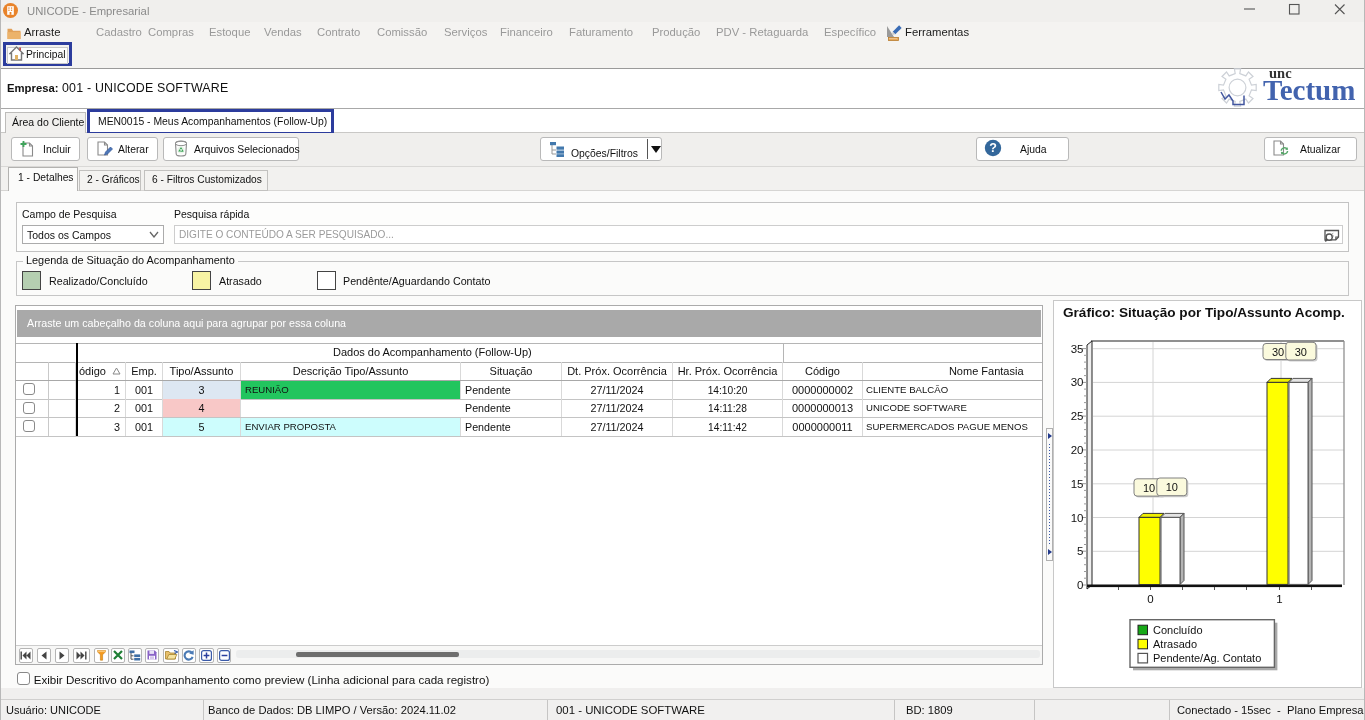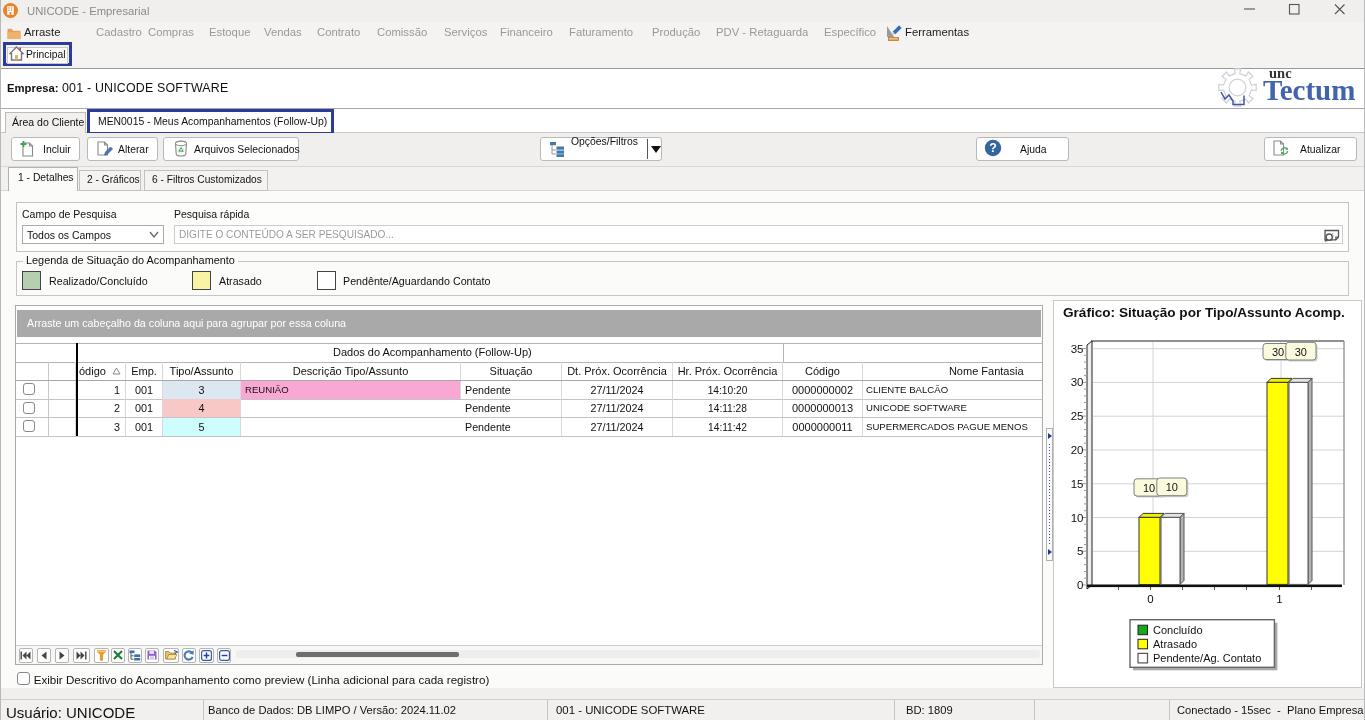--- a/index.html
+++ b/index.html
@@ -137,21 +137,21 @@
 <div class="txt" style="left:193px;top:144px;font-size:10.4px;">Arquivos Selecionados</div>
 
 <div class="abs" style="left:539px;top:137px;width:122px;height:24px;background:#fff;border:1px solid #b9b9b9;border-radius:3px;box-sizing:border-box;"></div>
 <svg class="abs" style="left:548px;top:141px" width="16" height="16" viewBox="0 0 16 16">
       <path d="M3 4 L3 13 L7 13 M3 9 L7 9" fill="none" stroke="#999" stroke-width="1"></path>
       <rect x="1" y="1" width="6" height="3.2" fill="#4379ad"></rect>
       <rect x="7.5" y="5.5" width="7.5" height="3.2" fill="#4379ad"></rect>
       <rect x="7.5" y="9.5" width="7.5" height="3.2" fill="#4379ad"></rect>
       <rect x="7.5" y="13.2" width="7.5" height="3" fill="#4379ad"></rect>
     </svg>
-<div class="txt" style="left:570px;top:136px;font-size:10.4px;">Opções/Filtros</div>
+<div class="txt" style="left:570px;top:148px;font-size:10.4px;">Opções/Filtros</div>
 <div class="abs" style="left:646px;top:139px;width:1px;height:20px;background:#555;"></div>
 <div class="abs" style="left:650px;top:146px;width:0;height:0;border-left:5px solid transparent;border-right:5px solid transparent;border-top:7px solid #111;"></div>
 
 <div class="abs" style="left:975px;top:137px;width:93px;height:24px;background:#fff;border:1px solid #b9b9b9;border-radius:3px;box-sizing:border-box;"></div>
 <svg class="abs" style="left:983px;top:139px" width="18" height="18" viewBox="0 0 18 18">
       <circle cx="9" cy="9" r="8.2" fill="#33679b"></circle>
       <text x="9" y="13.4" font-size="12.5" font-weight="bold" fill="#fff" text-anchor="middle" font-family="Liberation Sans">?</text>
     </svg>
 <div class="txt" style="left:1019px;top:144px;font-size:10.4px;">Ajuda</div>
 
@@ -228,21 +228,21 @@
     </svg>
 
 <div class="row d" style="top:380.5px;border-bottom:1px solid #c4c4c4;">
   <div class="cell c1">
         <span class="cb"></span>
       </div>
   <div class="cell c2"></div>
   <div class="cell c3">1</div>
   <div class="cell c4">001</div>
   <div class="cell c5" style="background:#dde7f2;">3</div>
-  <div class="cell c6" style="background:#f9a8d4;">REUNIÃO</div>
+  <div class="cell c6" style="background:#22c55e;">REUNIÃO</div>
   <div class="cell c7">Pendente</div>
   <div class="cell c8">27/11/2024</div>
   <div class="cell c9">14:10:20</div>
   <div class="cell c10">0000000002</div>
   <div class="cell c11">CLIENTE BALCÃO</div>
 </div>
 <div class="row d" style="top:399px;border-bottom:1px solid #c4c4c4;">
   <div class="cell c1">
         <span class="cb"></span>
       </div>
@@ -257,20 +257,21 @@
   <div class="cell c11">UNICODE SOFTWARE</div>
 </div>
 <div class="row d" style="top:417.5px;border-bottom:1px solid #c4c4c4;">
   <div class="cell c1">
         <span class="cb"></span>
       </div>
   <div class="cell c2"></div>
   <div class="cell c3">3</div>
   <div class="cell c4">001</div>
   <div class="cell c5" style="background:#cdfdfd;">5</div>
+  <div class="cell c6" style="background:#cdfdfd;">ENVIAR PROPOSTA</div>
   <div class="cell c7">Pendente</div>
   <div class="cell c8">27/11/2024</div>
   <div class="cell c9">14:11:42</div>
   <div class="cell c10">0000000011</div>
   <div class="cell c11">SUPERMERCADOS PAGUE MENOS</div>
 </div>
 
 <div class="abs" style="left:75px;top:343px;width:2px;height:93px;background:#000;"></div>
 
 <div class="abs" style="left:15px;top:645px;width:1025.5px;height:19px;background:#f7f7f6;border-top:1px solid #cccccc;box-sizing:border-box;"></div>
@@ -472,21 +473,21 @@
   <rect x="85" y="325.2" width="9.5" height="9.5" fill="#17a817" stroke="#222" stroke-width="1"></rect>
   <text x="100" y="334.2" font-size="11" fill="#111" font-family="Liberation Sans">Concluído</text>
   <rect x="85" y="339.3" width="9.5" height="9.5" fill="#ffff00" stroke="#222" stroke-width="1"></rect>
   <text x="100" y="348.3" font-size="11" fill="#111" font-family="Liberation Sans">Atrasado</text>
   <rect x="85" y="353.4" width="9.5" height="9.5" fill="#fff" stroke="#555" stroke-width="1.2"></rect>
   <text x="100" y="362.4" font-size="11" fill="#111" font-family="Liberation Sans">Pendente/Ag. Contato</text>
 </svg>
 
 <div class="abs" style="left:0;top:688px;width:1365px;height:11px;background:#f0efee;"></div>
 <div class="abs" style="left:0;top:699px;width:1365px;height:21px;background:#f1f0ef;border-top:1px solid #d0cfce;box-sizing:border-box;"></div>
-<div class="txt" style="left:5px;top:704px;font-size:15px;">Usuário: UNICODE</div>
+<div class="txt" style="left:5px;top:704px;font-size:11px;">Usuário: UNICODE</div>
 <div class="txt" style="left:207px;top:704px;font-size:11.2px;">Banco de Dados: DB LIMPO / Versão: 2024.11.02</div>
 <div class="txt" style="left:555px;top:704px;font-size:11.4px;">001 - UNICODE SOFTWARE</div>
 <div class="txt" style="left:905px;top:704px;font-size:11.2px;">BD: 1809</div>
 <div class="txt" style="left:1176px;top:704px;font-size:11.2px;">Conectado - 15sec&nbsp; - &nbsp;Plano Empresarial</div>
 <div class="abs" style="left:202px;top:700px;width:1px;height:20px;background:#c6c5c4;"></div>
 <div class="abs" style="left:546px;top:700px;width:1px;height:20px;background:#c6c5c4;"></div>
 <div class="abs" style="left:893px;top:700px;width:1px;height:20px;background:#c6c5c4;"></div>
 <div class="abs" style="left:1033px;top:700px;width:1px;height:20px;background:#c6c5c4;"></div>
 <div class="abs" style="left:1168px;top:700px;width:1px;height:20px;background:#c6c5c4;"></div>
 

